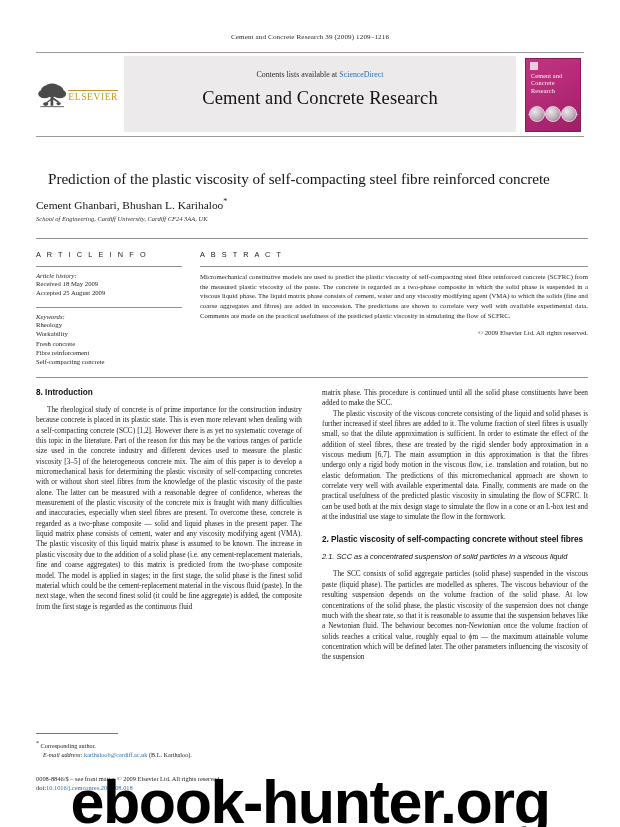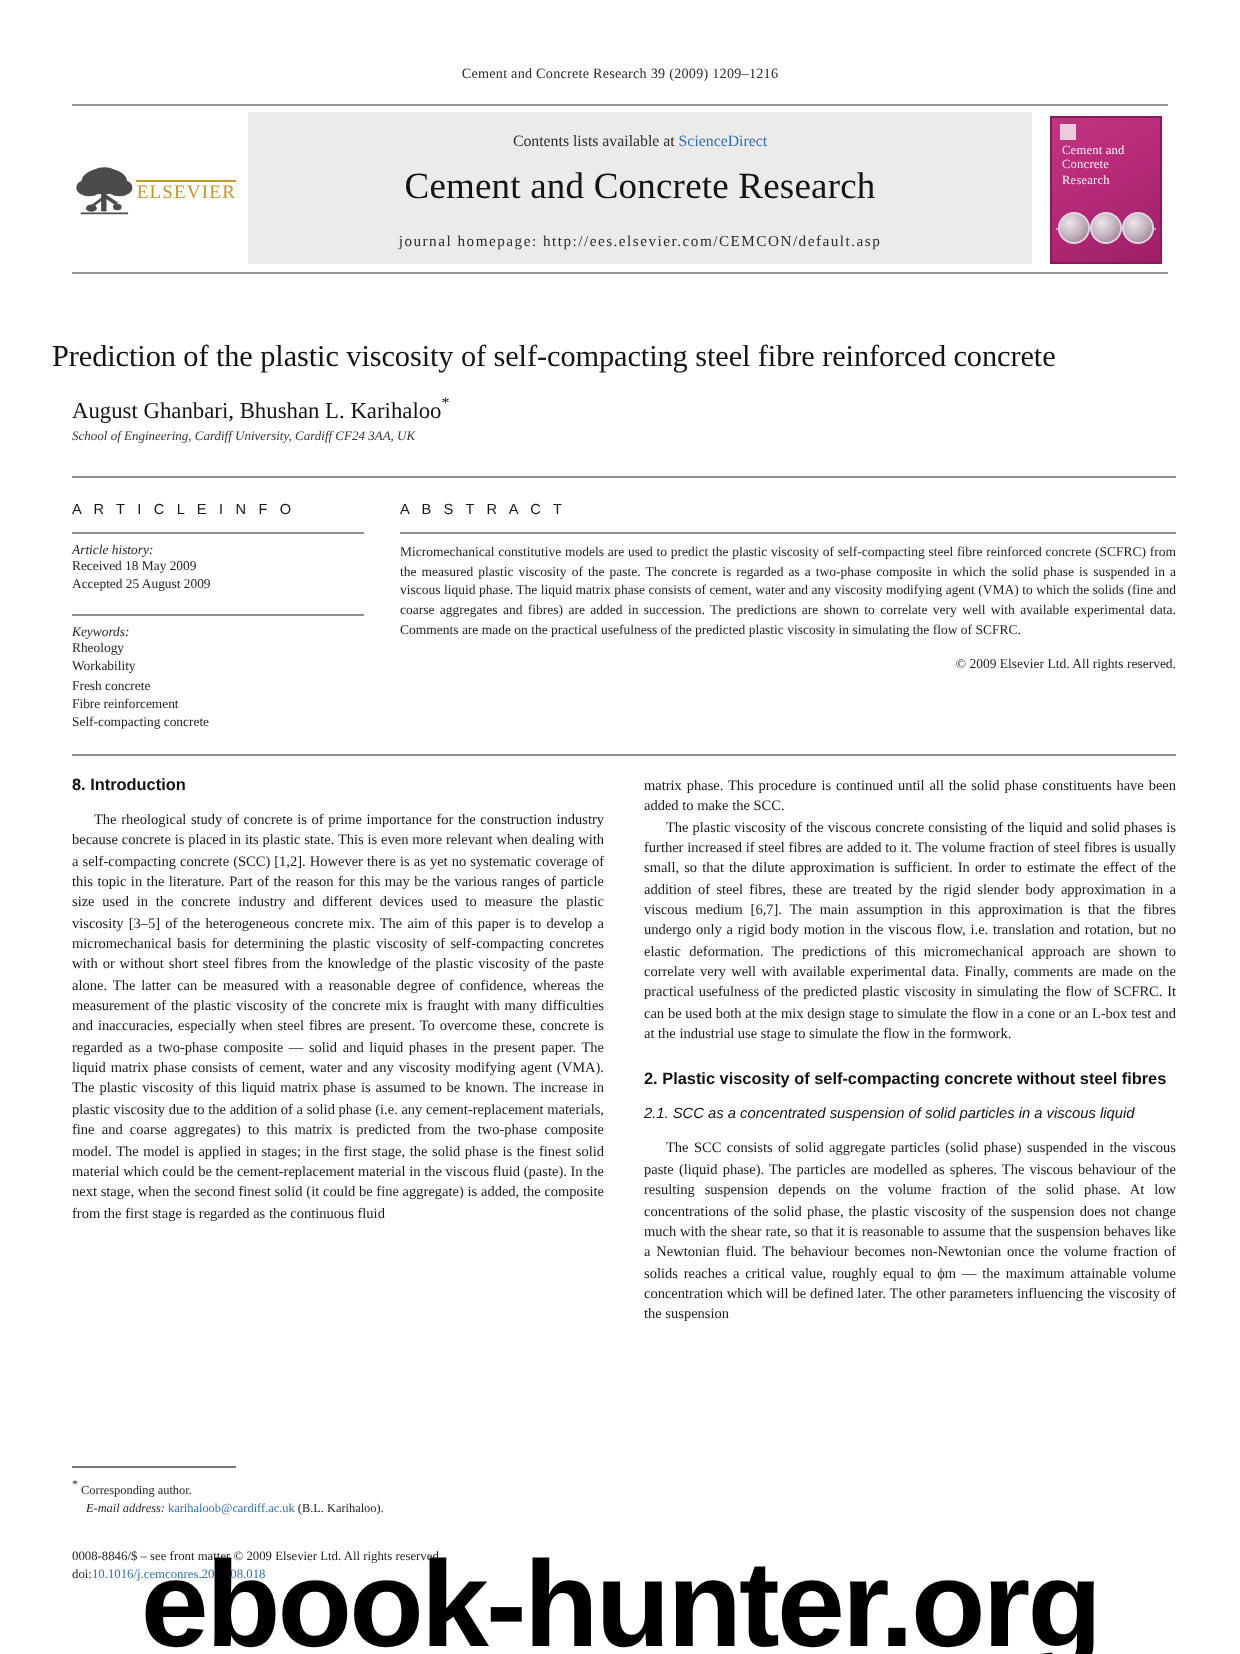--- a/index.html
+++ b/index.html
@@ -164,21 +164,21 @@
     left: 2px;
     right: 2px;
     height: .8px;
     background: rgba(255,255,255,.55);
   }
 
   
   .paper-title {
     position: absolute;
     top: 170px;
-    left: 26px;
+    left: 48px;
     width: 552px;
     font-size: 15.2px;
     color: #141414;
     font-family: "Liberation Serif", serif;
     letter-spacing: -.05px;
   }
   .authors {
     position: absolute;
     top: 197px;
     left: 36px;
@@ -379,41 +379,40 @@
         </g>
       </svg>
       <div class="elsevier-word">ELSEVIER</div>
     </div>
 
     <div class="masthead-center">
       <div class="contents-line">
         <span>Contents lists available at </span><a class="sciencedirect-link" href="#">ScienceDirect</a>
       </div>
       <div class="journal-title">Cement and Concrete Research</div>
-      <div class="homepage-line">journal homepage: http://ees.elsevier.com/CEMCON/default.asp</div>
     </div>
 
     <div class="cover-block">
       <div class="cover-thumb">
         <div class="cover-elsevier-mark"></div>
         <div class="cover-title">Cement and Concrete Research</div>
         <div class="cover-bar"></div>
         <div class="cover-circles">
           <span class="cover-circ"></span>
           <span class="cover-circ"></span>
           <span class="cover-circ"></span>
         </div>
       </div>
     </div>
   </div>
 
   <div class="paper-title">Prediction of the plastic viscosity of self-compacting steel fibre reinforced concrete</div>
 
   <div class="authors">
-    <span>August Ghanbari, Bhushan L. Karihaloo</span><span class="corr-star">*</span>
+    <span>Cement Ghanbari, Bhushan L. Karihaloo</span><span class="corr-star">*</span>
   </div>
 
   <div class="affiliation">School of Engineering, Cardiff University, Cardiff CF24 3AA, UK</div>
 
   <div class="info-abstract">
 
     <div class="col-info">
       <div class="sec-label">A R T I C L E    I N F O</div>
       <div class="rule-thin"></div>
       <div class="info-head">Article history:</div>

